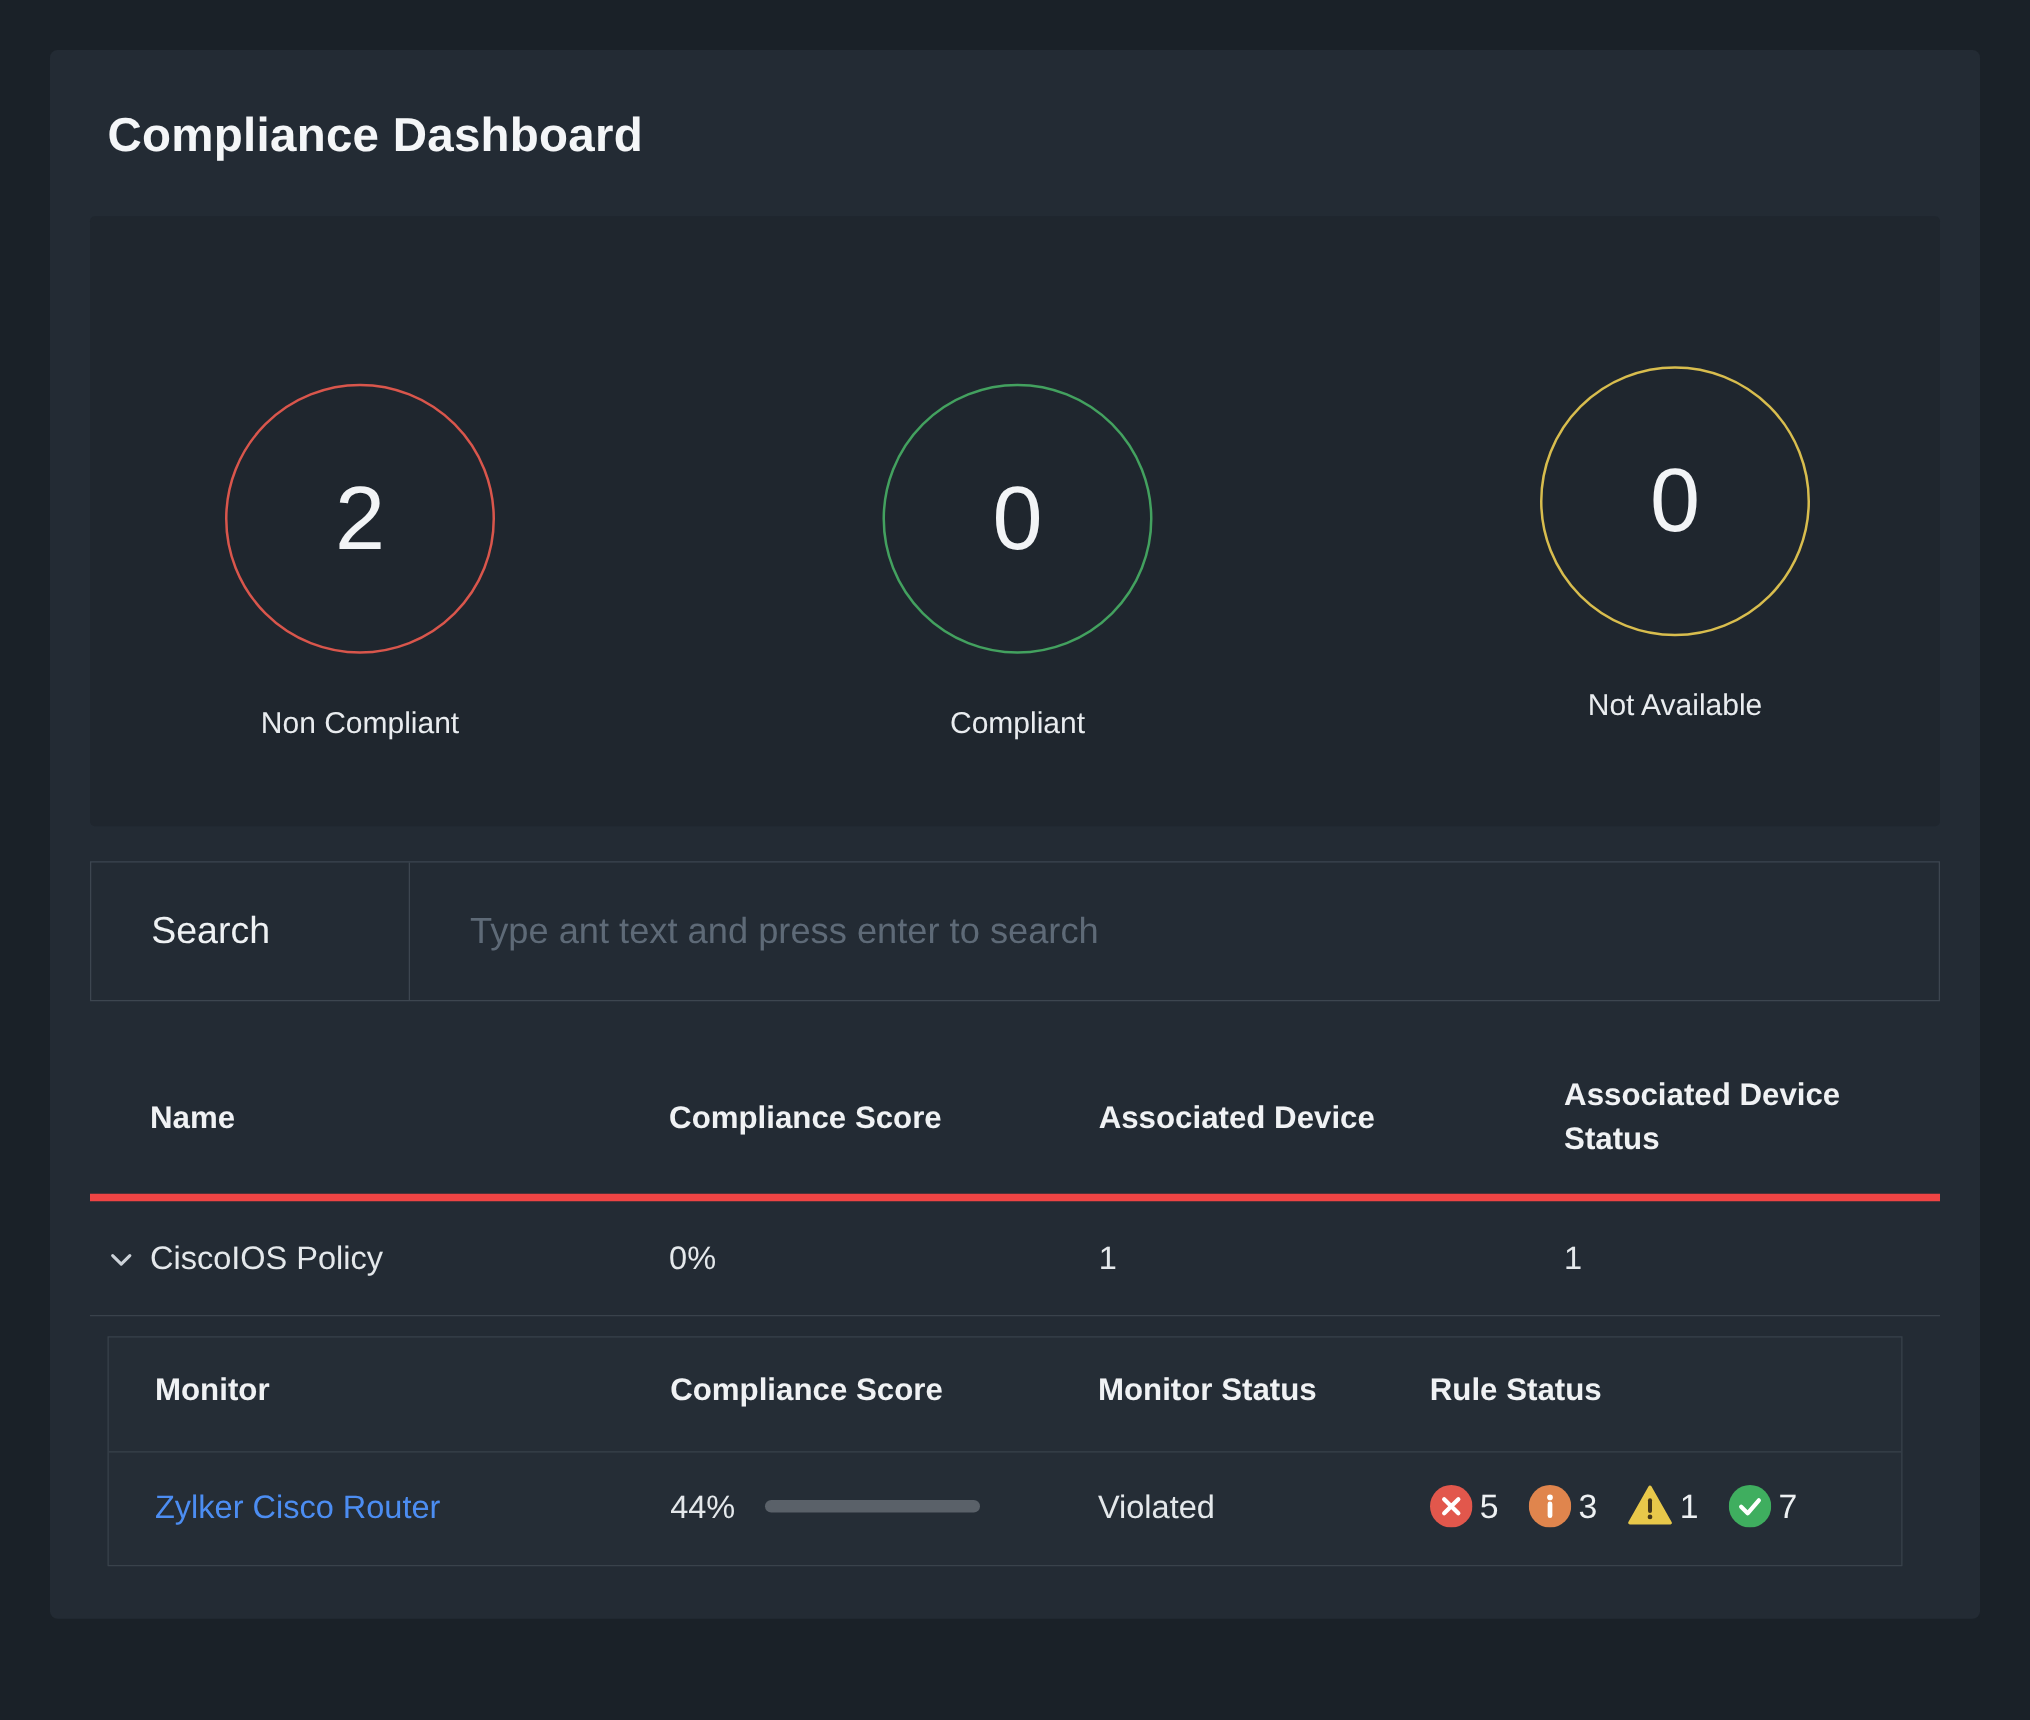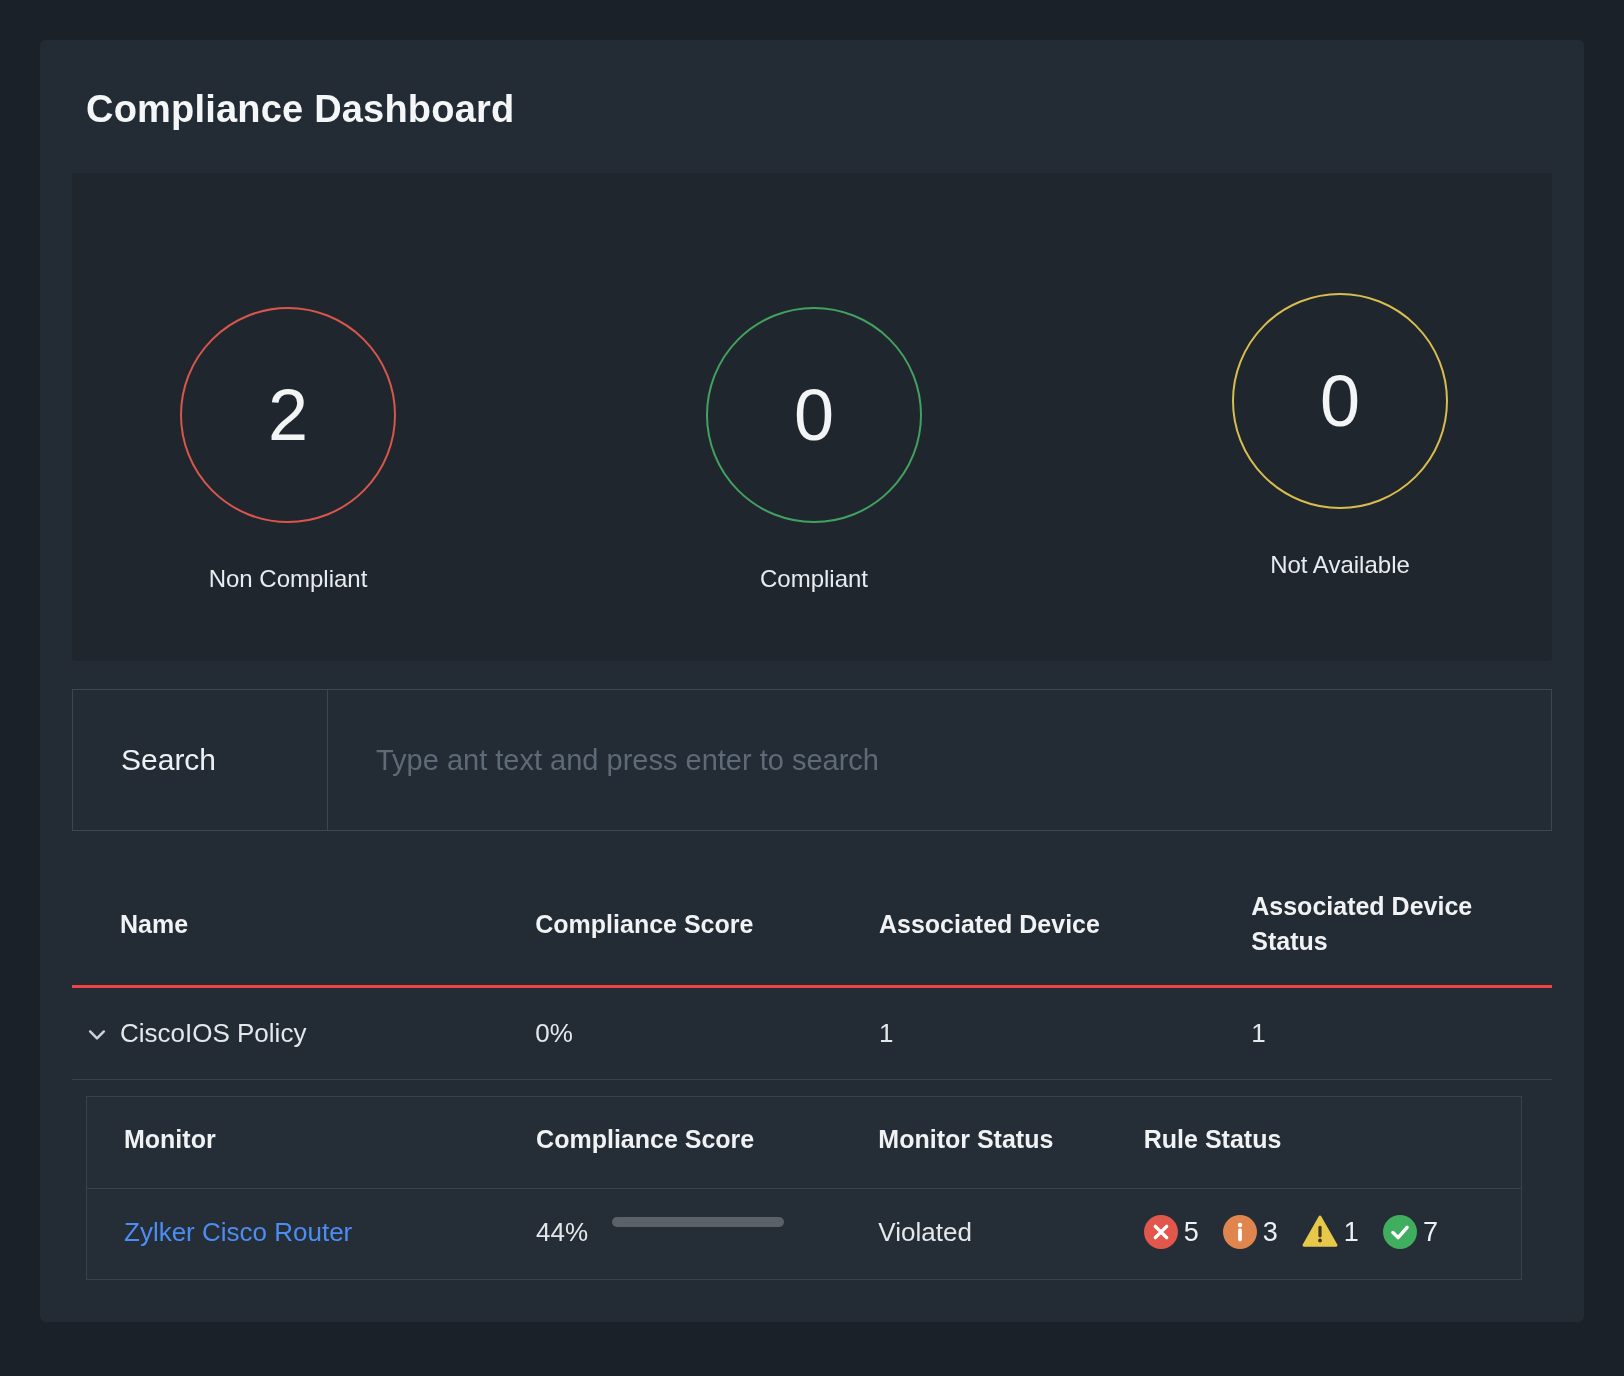--- a/index.html
+++ b/index.html
@@ -79,21 +79,21 @@
   .stat-label {
     margin-top: 42px;
     font-size: 24px;
     color: #e9ecef;
   }
   
   .search-bar {
     margin-top: 28px;
     display: flex;
     border: 1px solid #3d4650;
-    height: 142px;
+    height: 112px;
     align-items: stretch;
   }
   .search-label {
     width: 255px;
     border-right: 1px solid #3d4650;
     display: flex; align-items: center;
     padding-left: 48px;
     font-size: 30px;
     color: #eef1f3;
   }
@@ -112,21 +112,21 @@
   .policy-table { margin-top: 16px; }
   .pt-head, .pt-row {
     display: grid;
     grid-template-columns: 29% 24% 26% 21%;
     align-items: center;
     padding-left: 48px;
   }
   .pt-head {
     padding-top: 42px;
     padding-bottom: 26px;
-    border-bottom: 3px solid #ef4444;
+    border-bottom: 6px solid #ef4444;
     font-size: 25px;
     font-weight: 700;
     color: #f0f2f4;
   }
   .pt-head .col-last { max-width: 270px; line-height: 1.4; }
   .pt-row {
     padding-top: 30px;
     padding-bottom: 30px;
     border-bottom: 1px solid #39424b;
     font-size: 26px;
@@ -164,21 +164,21 @@
     padding-top: 26px;
     padding-bottom: 30px;
     font-size: 26px;
     color: #e4e8eb;
   }
   .monitor-link {
     color: #4c8df2;
     text-decoration: none;
     cursor: pointer;
   }
-  .score-cell { display: flex; }
+  .score-cell { display: flex; align-items: center; }
   .progress-track {
     margin-left: 24px;
     width: 172px; height: 10px;
     background: #5a6169;
     border-radius: 5px;
     overflow: hidden;
   }
   .progress-fill {
     height: 100%;
     background: #4caf5e;

